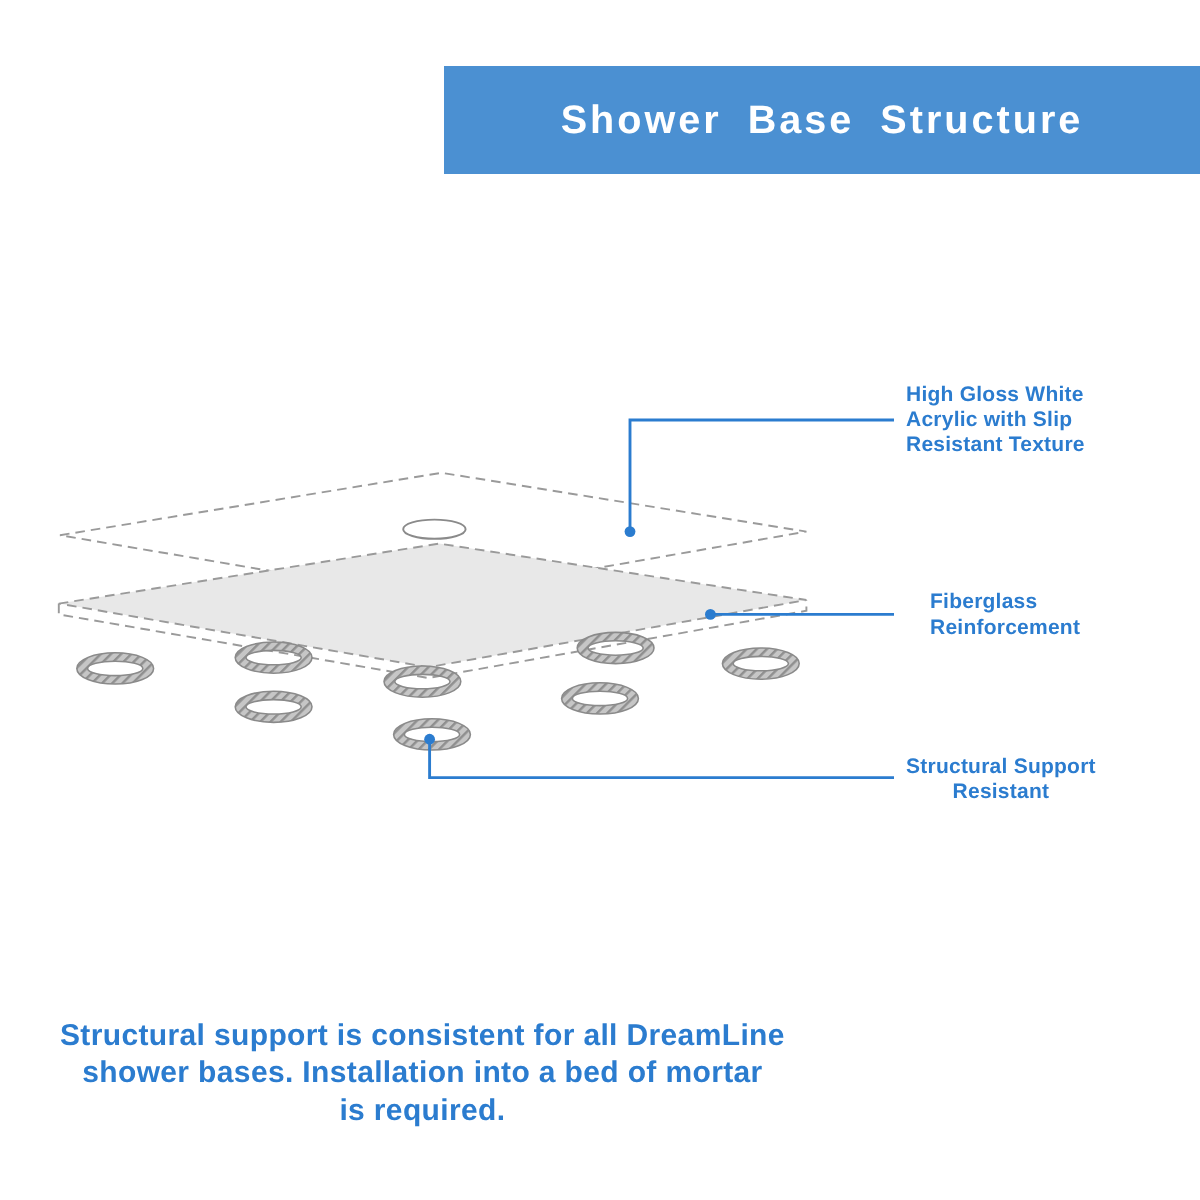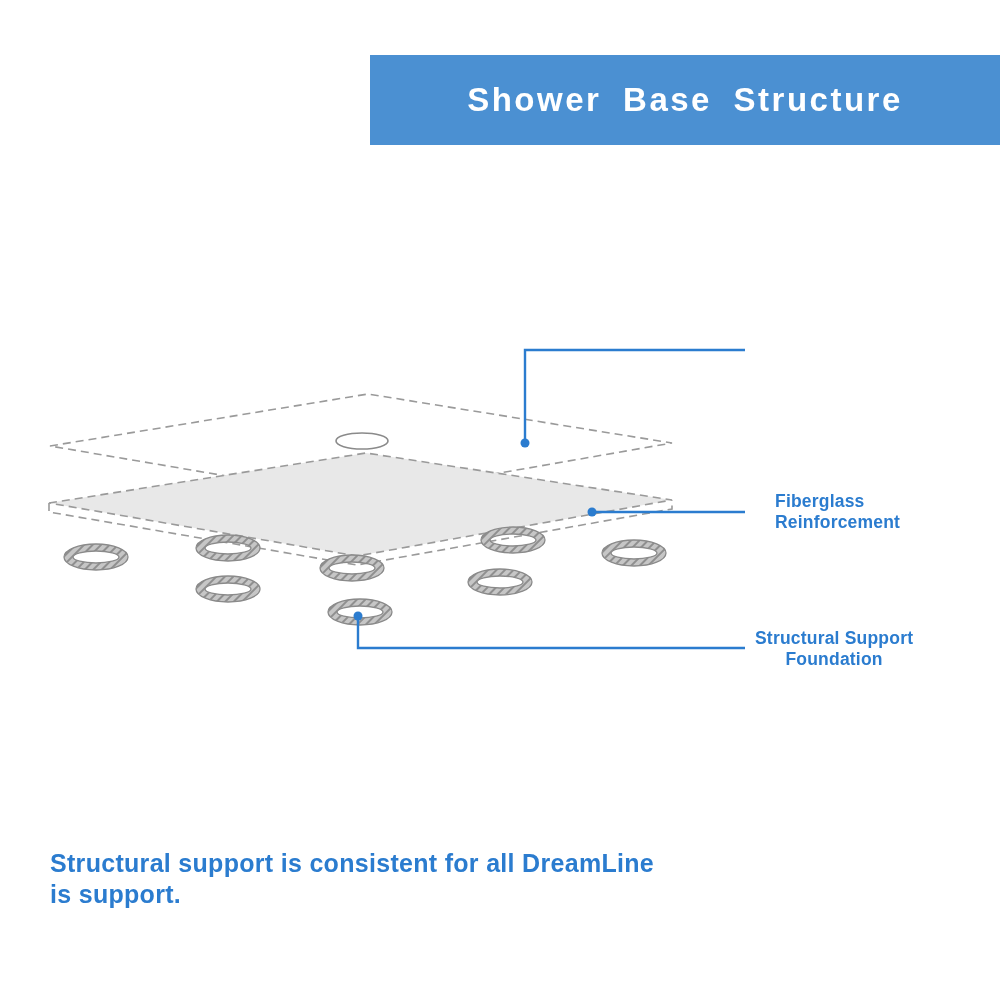--- a/index.html
+++ b/index.html
@@ -47,20 +47,21 @@
   .footer {
     position: absolute;
     left: 50px;
     top: 848px;
     color: #2b7ccf;
     font-size: 25px;
     font-weight: bold;
     line-height: 31px;
     letter-spacing: 0.3px;
     white-space: nowrap;
+    text-align: center;
   }
 </style>
 </head>
 <body>
 
 <div class="page">
 
   <div class="banner">
     <span class="banner-title">Shower Base Structure</span>
   </div>
@@ -99,29 +100,35 @@
       <path d="M592,512 L745,512"></path>
       <path d="M358,616 L358,648 L745,648"></path>
     </g>
     <g fill="#2b7ccf">
       <circle cx="525" cy="443" r="4.5"></circle>
       <circle cx="592" cy="512" r="4.5"></circle>
       <circle cx="358" cy="616" r="4.5"></circle>
     </g>
   </svg>
 
+  <div class="callout-label" style="left:755px; top:318px;">
+    <div>High Gloss White</div>
+    <div>Acrylic with Slip</div>
+    <div>Resistant Texture</div>
+  </div>
 
   <div class="callout-label" style="left:775px; top:491px;">
     <div>Fiberglass</div>
     <div>Reinforcement</div>
   </div>
 
   <div class="callout-label" style="left:755px; top:628px;text-align:center;">
     <div>Structural Support</div>
-    <div>Foundation</div>
+    <div>Resistant</div>
   </div>
 
   <div class="footer">
     <div>Structural support is consistent for all DreamLine</div>
-    <div>is support.</div>
+    <div>shower bases. Installation into a bed of mortar</div>
+    <div>is required.</div>
   </div>
 
 </div>
 
 </body></html>

